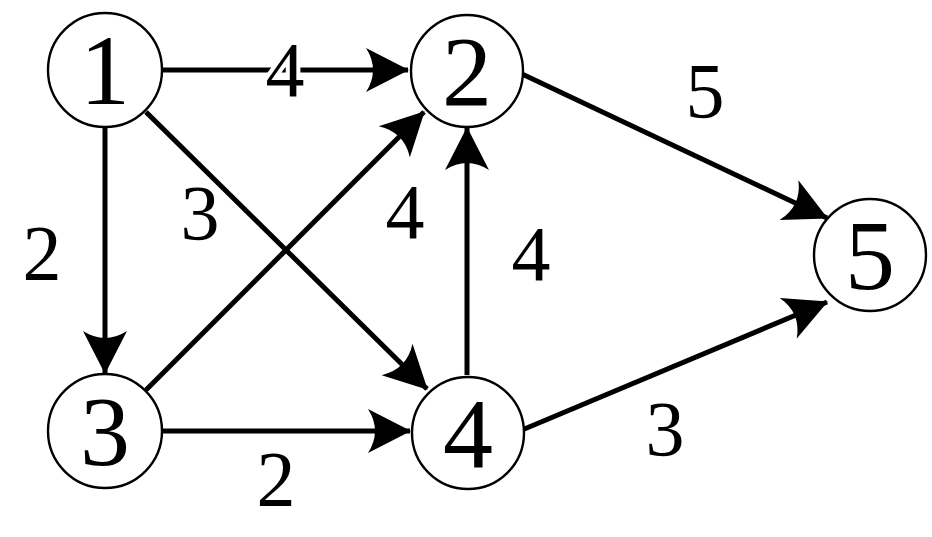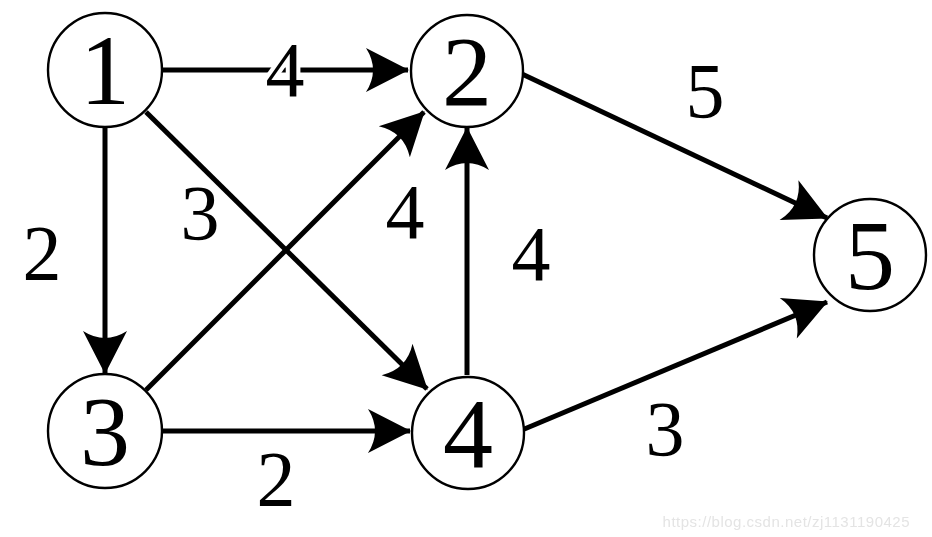--- a/index.html
+++ b/index.html
@@ -105,14 +105,13 @@
         <g>
           <circle cx="468" cy="433" r="56" class="node-circle"></circle>
           <text x="468" y="467" class="node-label">4</text>
         </g>
         <g>
           <circle cx="870" cy="255" r="56" class="node-circle"></circle>
           <text x="870" y="289" class="node-label">5</text>
         </g>
       </g>
   </svg>
-  <div class="watermark">https://blog.csdn.net/zj1131190425</div>
 </div>
 
 </body></html>

